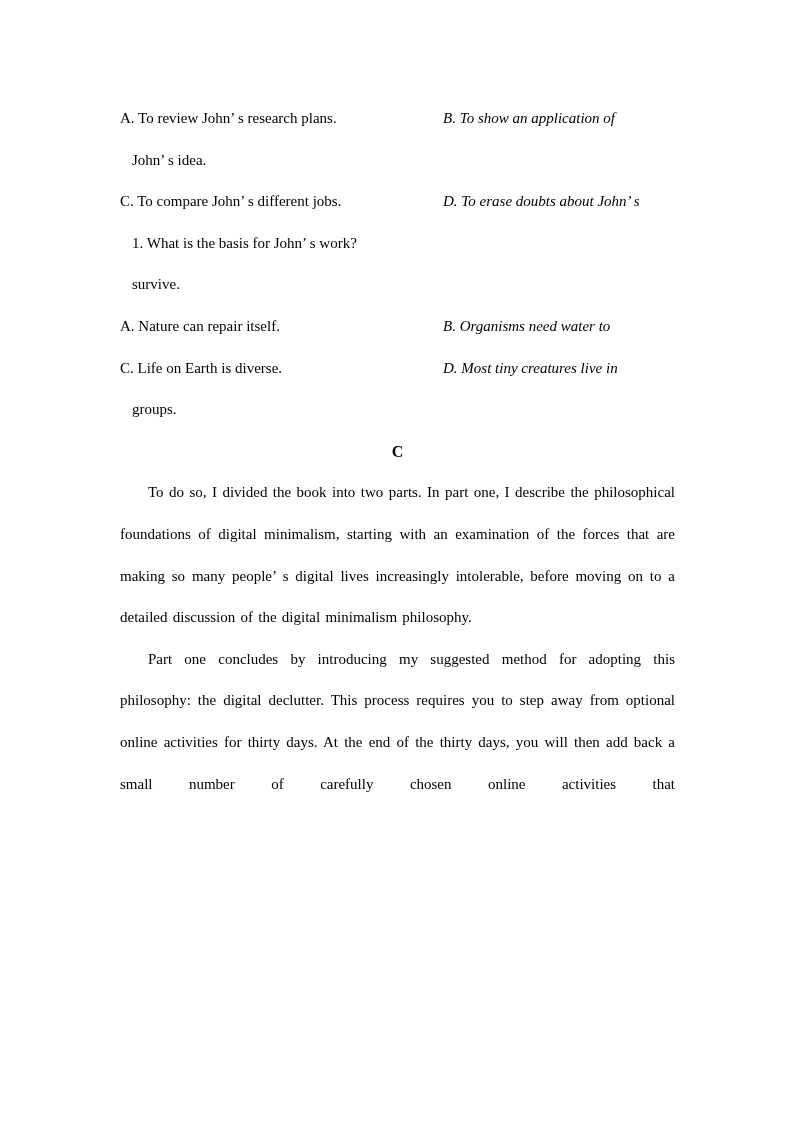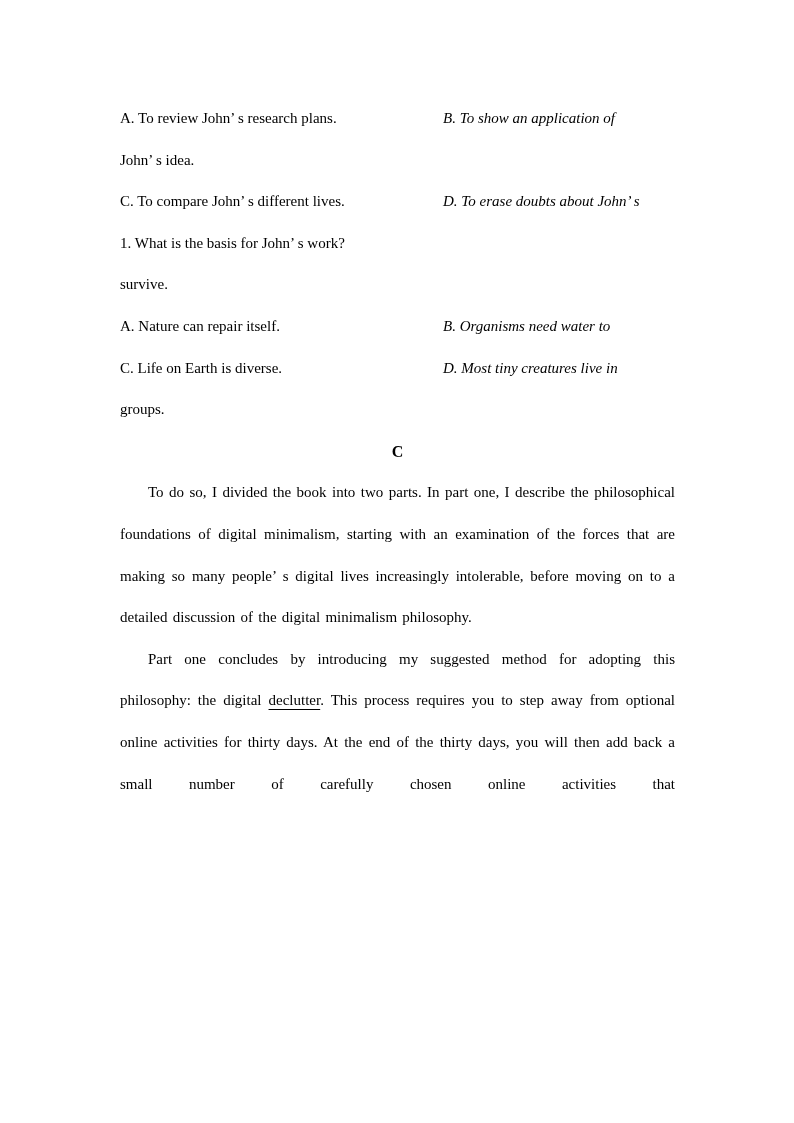--- a/index.html
+++ b/index.html
@@ -16,54 +16,54 @@
     padding: 98px 119px 0 120px;
     overflow: hidden;
   }
   .line {
     display: flex;
     line-height: 41.6px;
     white-space: nowrap;
   }
   .col-left  { flex: 0 0 323px; }
   .col-right { flex: 1 1 auto; font-style: italic; }
-  .full      { flex: 1 1 100%; }
+  .full      { flex: 1 1 100%; margin-left: 12px; }
   .section-heading {
     line-height: 41.6px;
     text-align: center;
     font-weight: bold;
     font-size: 16px;
   }
   .para {
     line-height: 41.6px;
     text-align: justify;
     text-indent: 28px;
     word-spacing: 1.5px;
   }
   .para.justify-all {
     text-align-last: justify;
   }
-  .underlined { text-decoration: underline; text-underline-offset: 4px; }
+  .underlined { text-underline-offset: 4px; }
 </style>
 </head>
 <body>
 
 <div class="page">
 
   <div class="line">
     <span class="col-left">A. To review John’ s research plans.</span>
     <span class="col-right">B. To show an application of</span>
   </div>
 
   <div class="line">
     <span class="full">John’ s idea.</span>
   </div>
 
   <div class="line">
-    <span class="col-left">C. To compare John’ s different lives.</span>
+    <span class="col-left">C. To compare John’ s different jobs.</span>
     <span class="col-right">D. To erase doubts about John’ s</span>
   </div>
 
 
   <div class="line">
     <span class="full">1. What is the basis for John’ s work?</span>
   </div>
 
   <div class="line">
     <span class="full">survive.</span>

